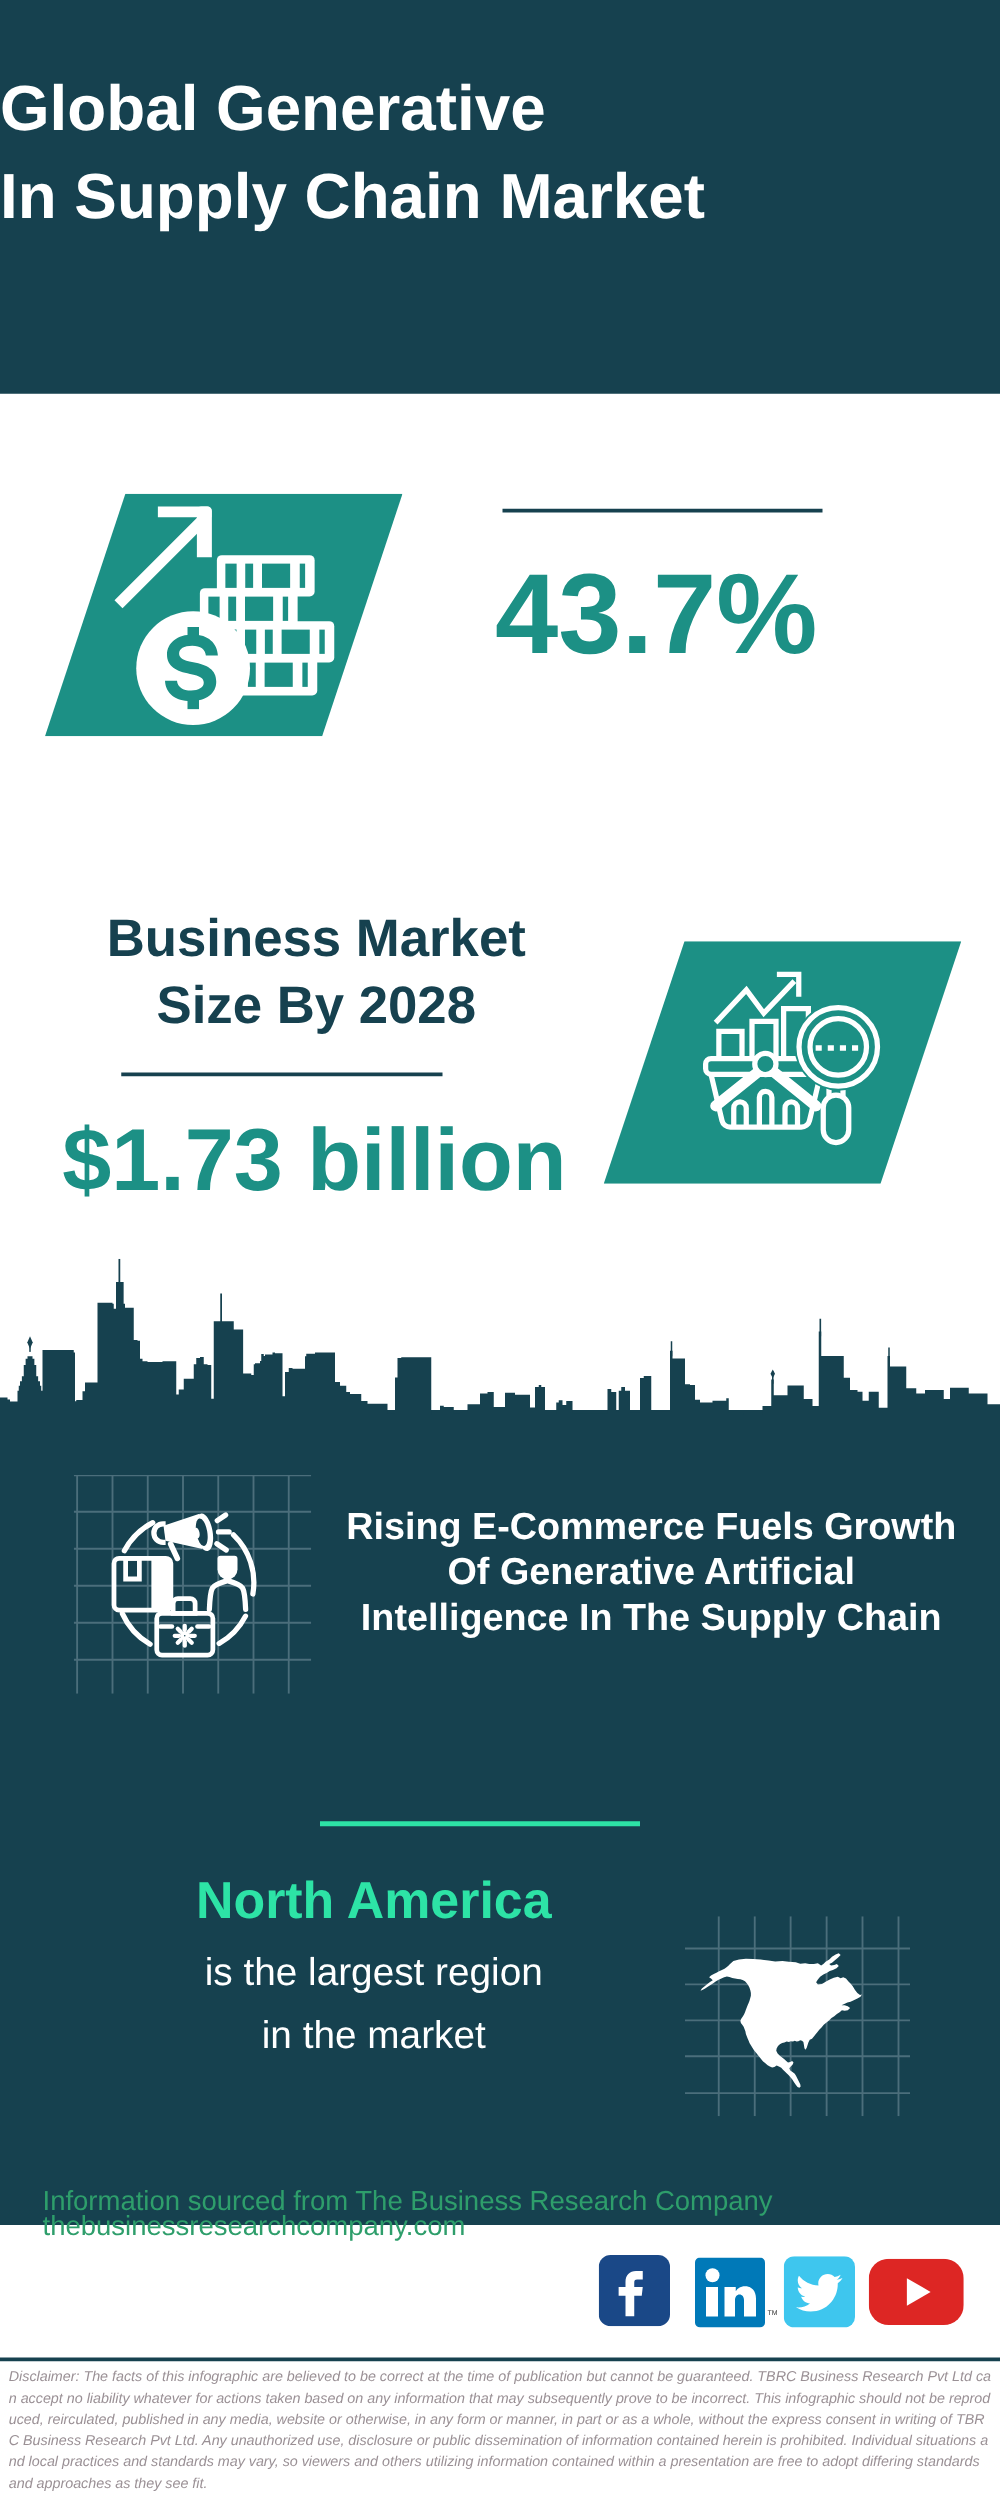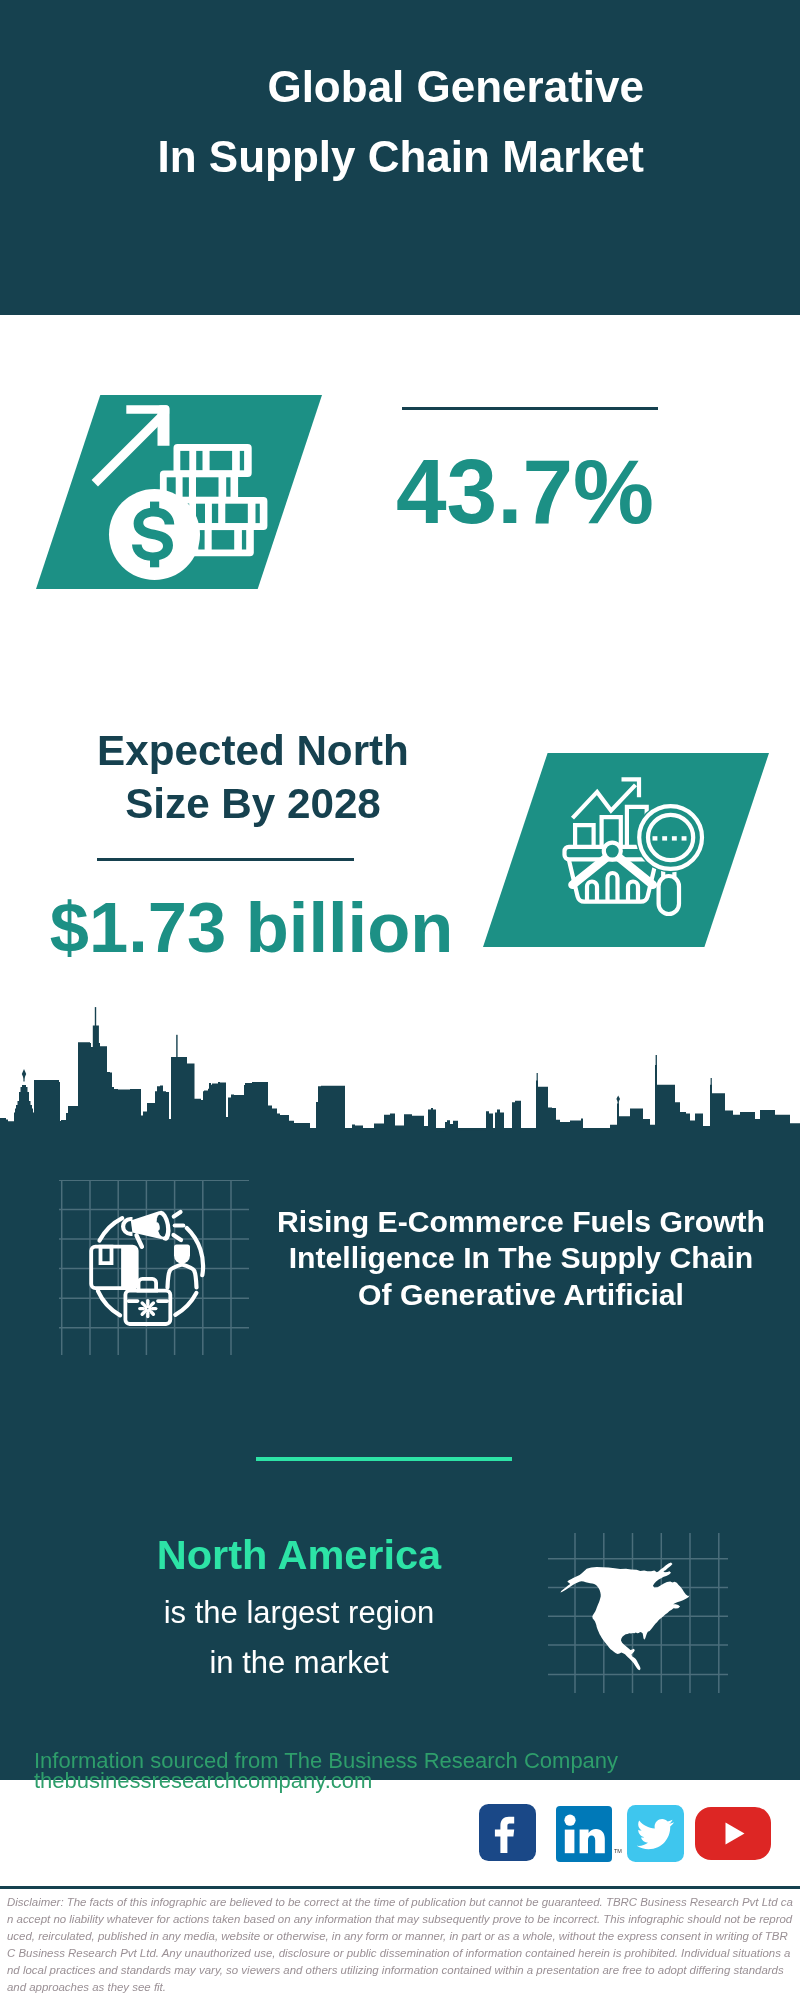--- a/index.html
+++ b/index.html
@@ -4,21 +4,21 @@
 <style>
   html,body{margin:0;padding:0;}
   body{width:800px;height:2000px;background:#ffffff;
        font-family:"Liberation Sans",sans-serif;overflow:hidden;
        -webkit-font-smoothing:antialiased;}
   .page{position:relative;width:800px;height:2000px;overflow:hidden;}
 
   
   .header{position:absolute;left:0;top:0;width:800px;height:315px;background:#16414F;}
   .header .title{position:absolute;left:0;top:52px;width:644px;margin:0;color:#FFFFFF;
-       font-size:44px;font-weight:bold;line-height:70px;text-align:right;}
+       font-size:51px;font-weight:bold;line-height:70px;text-align:left;}
 
   
   .blk1-icon{position:absolute;left:36px;top:395px;width:286px;height:194px;}
   .para{fill:#1C9085;}
   .blk1-text{position:absolute;left:320px;top:381px;width:440px;text-align:center;}
   .h2{color:#16414F;font-size:42.2px;font-weight:bold;line-height:52.5px;}
   .rule{height:3.2px;background:#16414F;margin:0 auto;}
   .r1{width:256px;margin:26px 0 0 82px;}
   .r2{width:257px;margin:28px 0 0 64px;}
   .n1{font-size:91px;line-height:92px;margin:36px 0 0 -30px;}
@@ -34,21 +34,21 @@
   .skyline{position:absolute;left:0;top:1007px;width:800px;height:125px;}
 
   
   .driver-icon{position:absolute;left:59px;top:1180px;width:190px;height:175px;}
   .driver-text{position:absolute;left:271px;top:1193px;width:500px;text-align:center;}
   .driver-label{color:#2DE3A6;font-size:39.5px;font-weight:bold;line-height:40px;}
   .driver-body{color:#FFFFFF;font-size:30.2px;font-weight:bold;line-height:36.4px;margin-top:11px;}
   .midrule{position:absolute;left:256px;top:1457px;width:256px;height:4px;background:#2DE3A6;}
 
   
-  .region-text{position:absolute;left:54px;top:1533px;width:490px;text-align:center;}
+  .region-text{position:absolute;left:54px;top:1498px;width:490px;text-align:center;}
   .region-name{color:#2DE3A6;font-size:41.5px;font-weight:bold;line-height:44px;margin-bottom:11px;}
   .region-sub{color:#FFFFFF;font-size:31px;font-weight:normal;line-height:50px;}
   .map-wrap{position:absolute;left:548px;top:1533px;width:180px;height:160px;}
 
   
   .src{position:absolute;left:34px;top:1751px;color:#2E9E6B;font-size:22px;line-height:19.8px;}
   .social{position:absolute;top:1804px;left:479px;height:58px;}
   .social a{position:absolute;top:0;display:block;}
   .social svg{display:block;}
   .social .tm{position:absolute;left:135px;top:44px;font-size:5.5px;color:#333;letter-spacing:0px;}
@@ -122,21 +122,21 @@
         <path d="M118.6,112.5 c-12.9,0 -21.0,6.9 -21.0,16.1 c0,9.6 7.5,13.4 18.4,15.5 c8.4,1.6 11.0,3.4 11.0,7.1 c0,3.7 -4.2,6.2 -10.1,6.2 c-6.7,0 -10.9,-2.9 -11.3,-7.9 l-9.6,0 c0.4,10.0 8.4,16.3 20.5,16.3 c12.5,0 20.5,-6.3 20.5,-15.5 c0,-9.6 -7.1,-13.4 -18.4,-15.5 c-8.8,-1.7 -11.3,-3.8 -11.3,-7.1 c0,-3.8 3.8,-6.2 10.5,-6.2 c6.7,0 10.5,2.9 10.9,7.9 l9.6,0 c-0.4,-10.0 -8.0,-16.9 -19.7,-16.9 z"></path>
       </g>
     </svg>
   </div>
   <div class="blk1-text">
     <div class="rule r1"></div>
     <div class="bignum n1">43.7%</div>
   </div>
 
   <div class="blk2-text">
-    <div class="h2">Expected North</div>
+    <div class="h2">Business Market</div>
     <div class="h2">Size By 2028</div>
     <div class="rule r2"></div>
     <div class="bignum n2">$1.73 billion</div>
   </div>
   <div class="blk2-icon">
     <svg viewBox="0 0 286 194" width="286" height="194" aria-hidden="true">
       <polygon class="para" points="64.6,0 286,0 221.4,194 0,194"></polygon>
       <g fill="none" stroke="#ffffff" stroke-width="4.2" stroke-linejoin="miter">
 
         <polyline points="89.5,65.1 114.1,38.9 128.0,57.6 152.5,31.9"></polyline>
@@ -258,22 +258,22 @@
             <path d="M94.4,123.0 l-2.4,2.4"></path>
               <path d="M85.6,131.8 l-2.4,2.4"></path>
           </g>
         </g>
       </g>
     </svg>
   </div>
   <div class="driver-text">
     <div class="driver-body">
       <div>Rising E-Commerce Fuels Growth</div>
+      <div>Of Generative Artificial</div>
       <div>Intelligence In The Supply Chain</div>
-      <div>Of Generative Artificial</div>
     </div>
   </div>
   <div class="midrule"></div>
 
   <div class="region-text">
     <div class="region-name">North America</div>
     <div class="region-sub">is the largest region</div>
     <div class="region-sub">in the market</div>
   </div>
   <div class="map-wrap">

